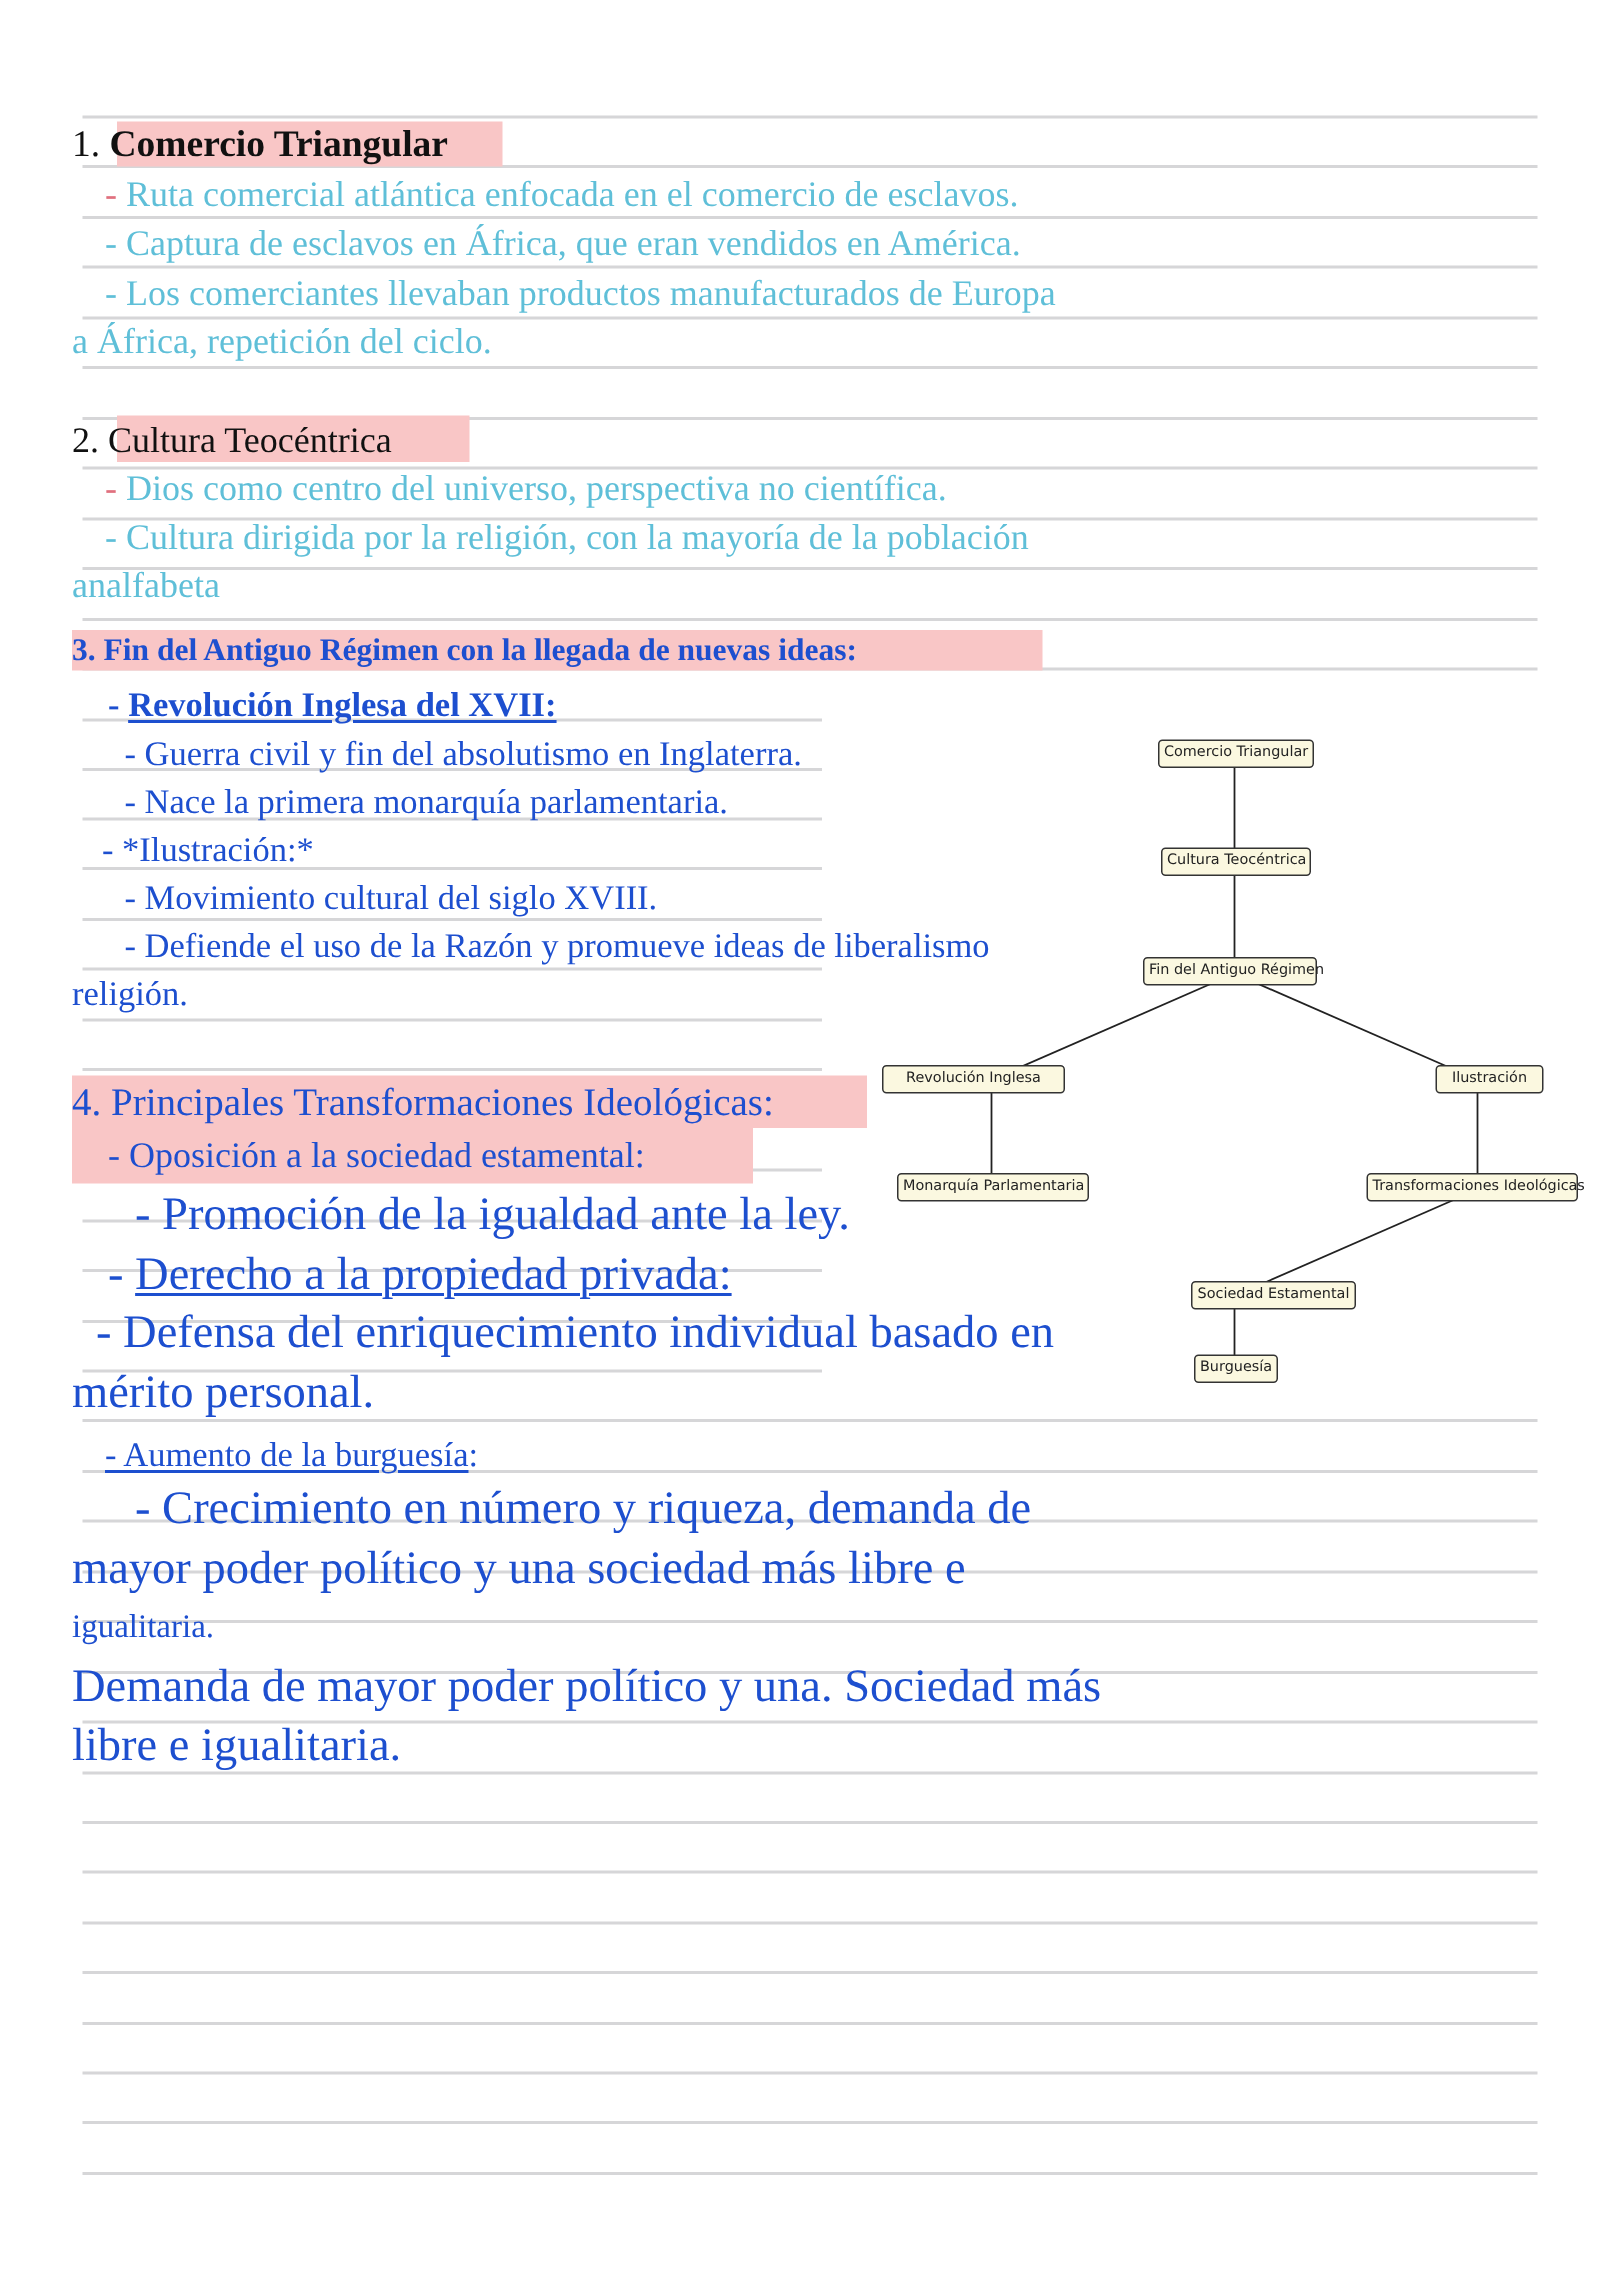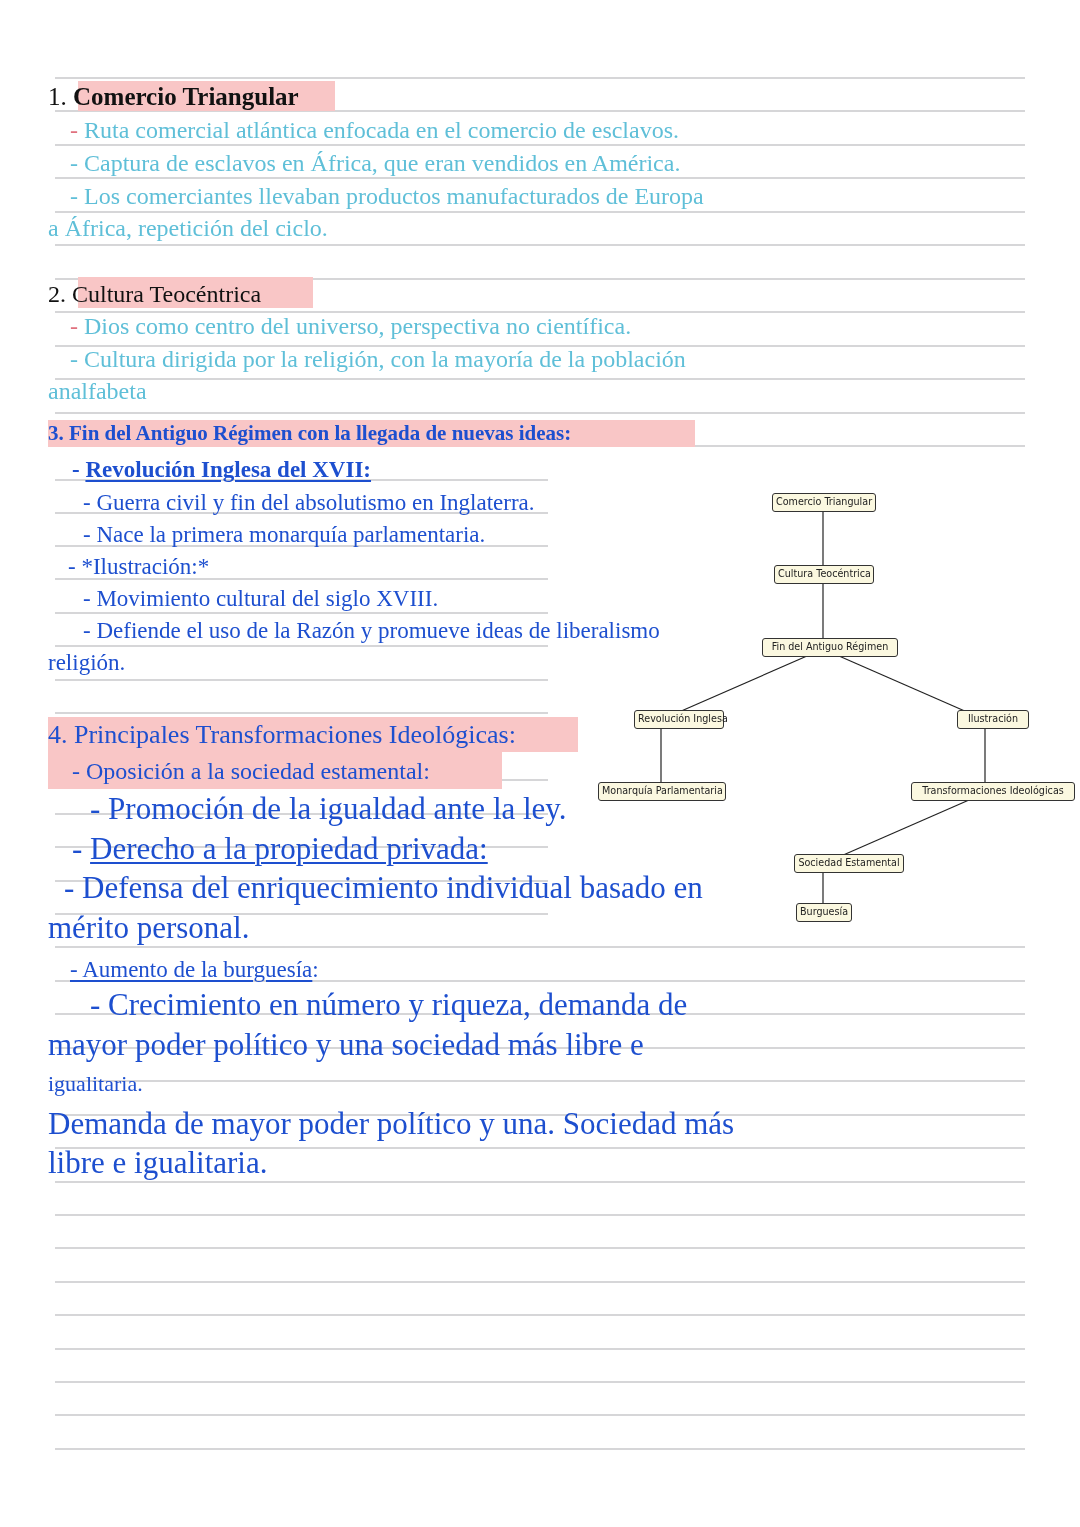--- a/index.html
+++ b/index.html
@@ -138,20 +138,20 @@
       <line x1="823" y1="649" x2="663" y2="719" marker-end="url(#arr)"></line>
       <line x1="823" y1="649" x2="983" y2="719" marker-end="url(#arr)"></line>
       <line x1="661" y1="721" x2="661" y2="791" marker-end="url(#arr)"></line>
       <line x1="985" y1="721" x2="985" y2="791" marker-end="url(#arr)"></line>
       <line x1="985" y1="793" x2="825" y2="863" marker-end="url(#arr)"></line>
       <line x1="823" y1="865" x2="823" y2="912" marker-end="url(#arr)"></line>
     </g>
   </svg>
   <div class="node" style="left:772px;top:493px;width:104px">Comercio Triangular</div>
   <div class="node" style="left:774px;top:565px;width:100px">Cultura Teocéntrica</div>
-  <div class="node" style="left:762px;top:638px;width:136px">Fin del Antiguo Régimen</div>
-  <div class="node" style="left:634px;top:710px;width:90px">Revolución Inglesa</div>
+  <div class="node" style="left:762px;top:638px;width:116px">Fin del Antiguo Régimen</div>
+  <div class="node" style="left:588px;top:710px;width:122px">Revolución Inglesa</div>
   <div class="node" style="left:957px;top:710px;width:72px">Ilustración</div>
   <div class="node" style="left:598px;top:782px;width:128px">Monarquía Parlamentaria</div>
-  <div class="node" style="left:911px;top:782px;width:164px">Transformaciones Ideológicas</div>
+  <div class="node" style="left:911px;top:782px;width:141px">Transformaciones Ideológicas</div>
   <div class="node" style="left:794px;top:854px;width:110px">Sociedad Estamental</div>
   <div class="node" style="left:796px;top:903px;width:56px">Burguesía</div>
 </div>
 
 </body></html>

